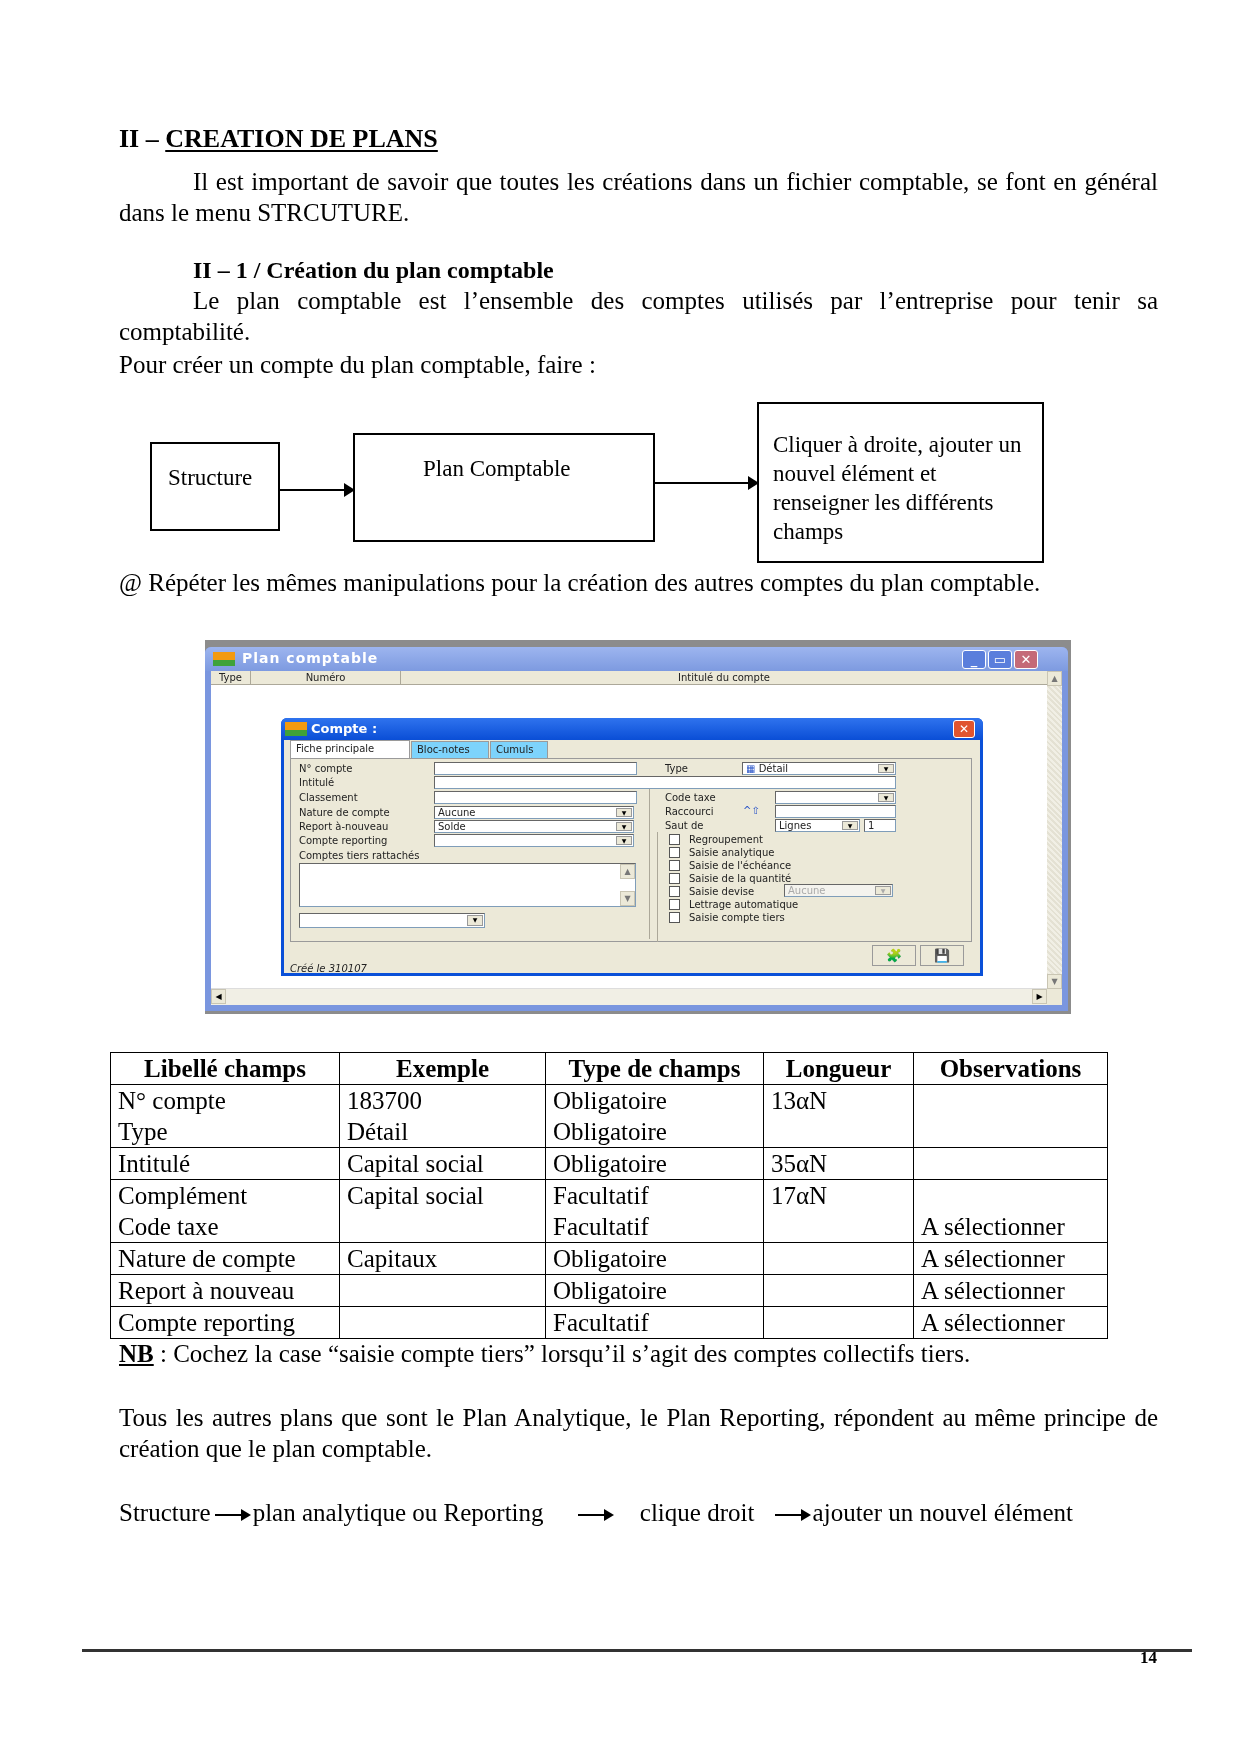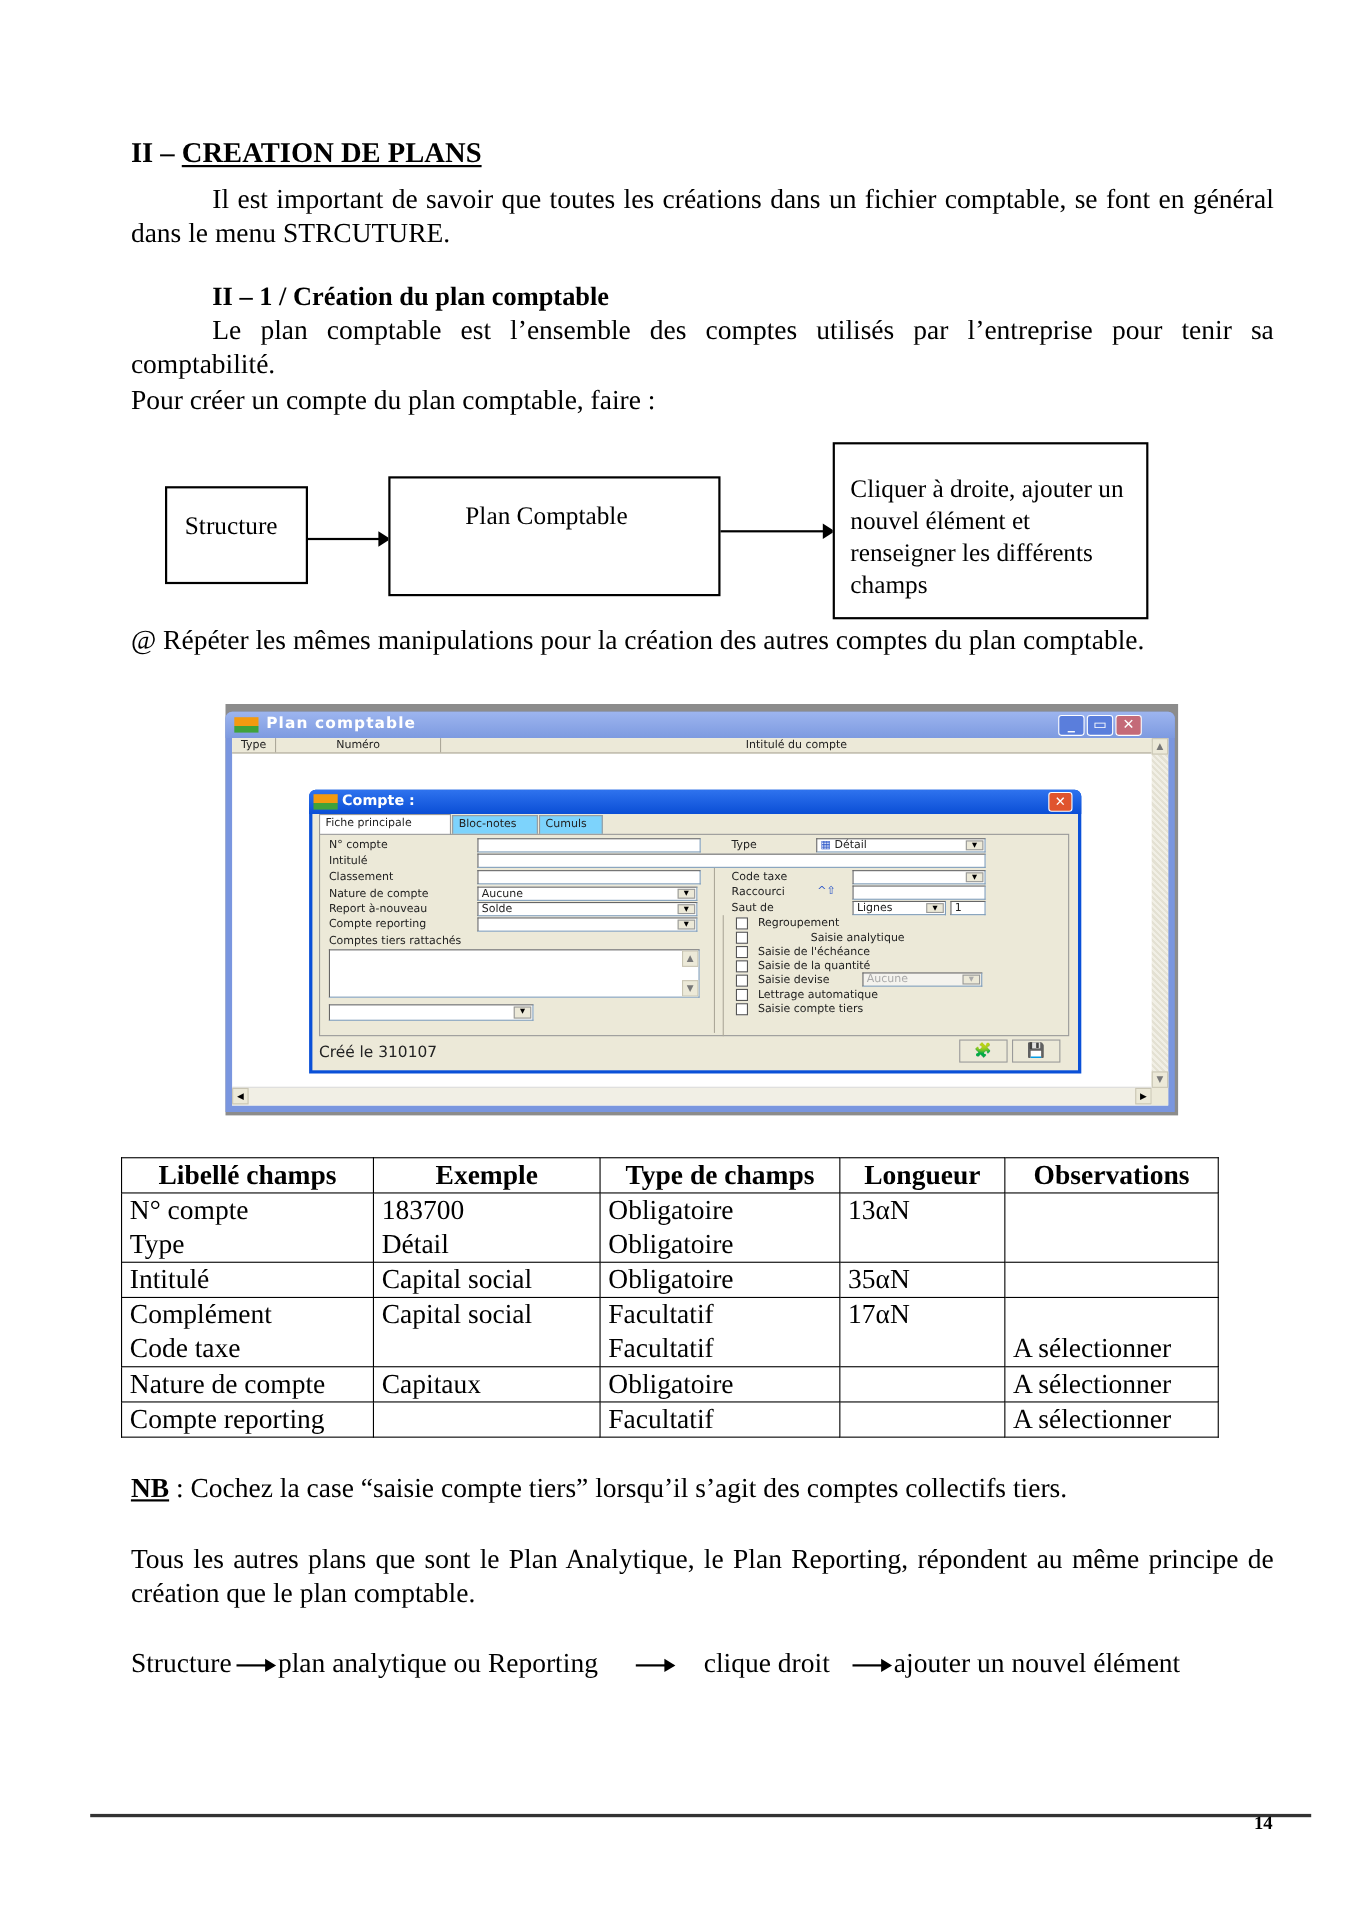--- a/index.html
+++ b/index.html
@@ -49,21 +49,21 @@
   .tabs { position:absolute; left:6px; top:1px; height:18px; }
   .tab { position:absolute; top:0; height:17px; border:1px solid #9a9a9a; border-bottom:none; background:#7dd3fc; font-size:10px; line-height:16px; padding:0 5px; box-sizing:border-box; white-space:nowrap; }
   .tab.active { background:#fff; top:-1px; height:19px; }
   .panel { position:absolute; left:6px; top:18px; width:682px; height:184px; border:1px solid #9a9a9a; box-sizing:border-box; }
   .lbl { position:absolute; font-size:10px; line-height:12px; white-space:nowrap; }
   .fld { position:absolute; height:13px; background:#fff; border:1px solid #7f9db9; border-top-color:#666; border-left-color:#666; box-sizing:border-box; font-size:10px; line-height:11px; padding-left:3px; white-space:nowrap; overflow:hidden; }
   .fld.dis { background:#f4f3ee; color:#aaa; }
   .dd { position:absolute; right:1px; top:1px; width:16px; height:9px; background:#ece9d8; border:1px solid #999; box-sizing:border-box; font-size:6px; line-height:7px; text-align:center; color:#000; }
   .chk { position:absolute; width:11px; height:11px; border:1px solid #555; background:#fff; box-sizing:border-box; }
   .vdiv { position:absolute; width:1px; background:#aca899; }
-  .dlg-footer-text { position:absolute; left:6px; top:209px; font-size:14px; color:#222; }
+  .dlg-footer-text { position:absolute; left:6px; top:223px; font-size:10px; color:#222;font-style:italic; }
   .ibtn { position:absolute; top:205px; width:44px; height:21px; border:1px solid #9a9a9a; background:#ece9d8; box-sizing:border-box; text-align:center; line-height:19px; font-size:13px; }
 
   
   table.fields { position:absolute; left:110px; top:1052px; border-collapse:collapse; font-size:25px; }
   table.fields th, table.fields td { border:1.5px solid #000; padding:0 7px; vertical-align:top; line-height:31px; }
   table.fields th { font-weight:bold; text-align:center; }
   table.fields td.obs { vertical-align:bottom; }
 
   .footer-line { position:absolute; left:82px; top:1649px; width:1110px; height:3px; background:#333; }
   .page-num { position:absolute; left:1140px; top:1648px; font-size:17px; font-weight:bold; }
@@ -170,21 +170,21 @@
       <span class="lbl" style="left:452px; top:46px; color:#2a55c8;">^⇧</span>
       <div class="fld" style="left:484px; top:46px; width:121px;"></div>
       <div class="lbl" style="left:374px; top:61px;">Saut de</div>
       <div class="fld" style="left:484px; top:60px; width:85px;"><span>Lignes</span><div class="dd">▼</div></div>
       <div class="fld" style="left:573px; top:60px; width:32px;">1</div>
       <div class="vdiv" style="left:366px; top:73px; height:110px;"></div>
 
       <div class="chk" style="left:378px; top:75px;"></div>
       <div class="lbl" style="left:398px; top:75px;">Regroupement</div>
       <div class="chk" style="left:378px; top:88px;"></div>
-      <div class="lbl" style="left:398px; top:88px;margin-left:48px;">Saisie analytique</div>
+      <div class="lbl" style="left:398px; top:88px;">Saisie analytique</div>
       <div class="chk" style="left:378px; top:101px;"></div>
       <div class="lbl" style="left:398px; top:101px;">Saisie de l'échéance</div>
       <div class="chk" style="left:378px; top:114px;"></div>
       <div class="lbl" style="left:398px; top:114px;">Saisie de la quantité</div>
       <div class="chk" style="left:378px; top:127px;"></div>
       <div class="lbl" style="left:398px; top:127px;">Saisie devise</div>
       <div class="fld dis" style="left:493px; top:125px; width:109px;"><span>Aucune</span><div class="dd" style="color:#aaa;">▼</div></div>
       <div class="chk" style="left:378px; top:140px;"></div>
       <div class="lbl" style="left:398px; top:140px;">Lettrage automatique</div>
       <div class="chk" style="left:378px; top:153px;"></div>
@@ -241,20 +241,27 @@
         <td class="obs" style="white-space: pre-line;">A sélectionner</td>
       </tr>
       <tr>
         <td style="white-space: pre-line;">Nature de compte</td>
         <td style="white-space: pre-line;">Capitaux</td>
         <td style="white-space: pre-line;">Obligatoire</td>
         <td style="white-space: pre-line;"></td>
         <td class="obs" style="white-space: pre-line;">A sélectionner</td>
       </tr>
       <tr>
+        <td style="white-space: pre-line;">Report à nouveau</td>
+        <td style="white-space: pre-line;"></td>
+        <td style="white-space: pre-line;">Obligatoire</td>
+        <td style="white-space: pre-line;"></td>
+        <td class="obs" style="white-space: pre-line;">A sélectionner</td>
+      </tr>
+      <tr>
         <td style="white-space: pre-line;">Compte reporting</td>
         <td style="white-space: pre-line;"></td>
         <td style="white-space: pre-line;">Facultatif</td>
         <td style="white-space: pre-line;"></td>
         <td class="obs" style="white-space: pre-line;">A sélectionner</td>
       </tr>
     </tbody>
 </table>
 
 <p class="abs txt" style="left:119px; top:1338px; margin:0;"><b><u>NB</u></b><span> : Cochez la case “saisie compte tiers” lorsqu’il s’agit des comptes collectifs tiers.</span></p>

